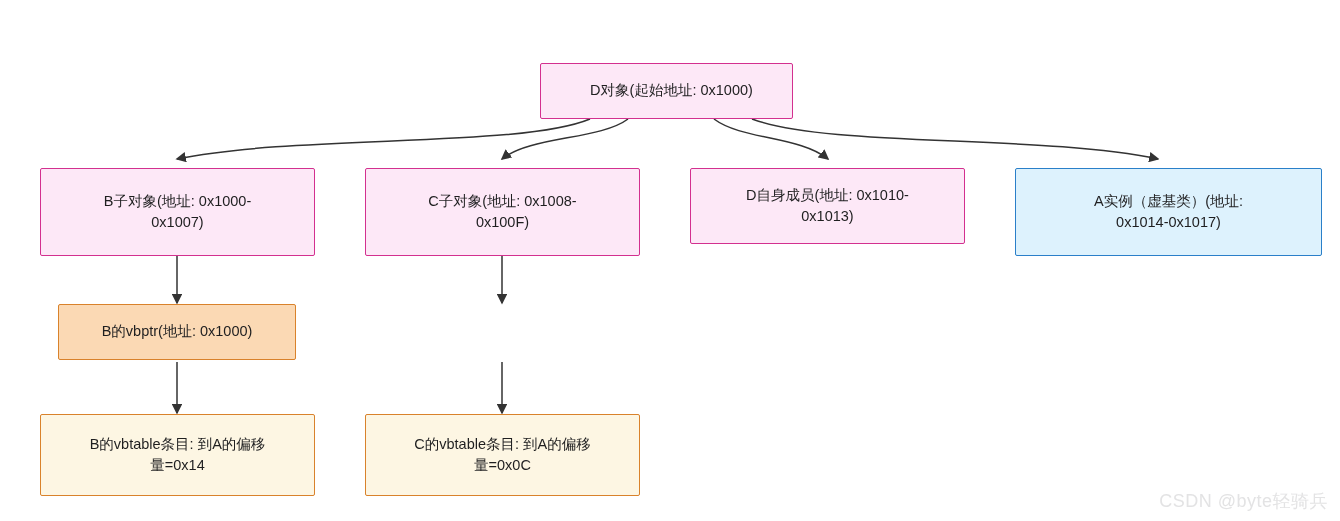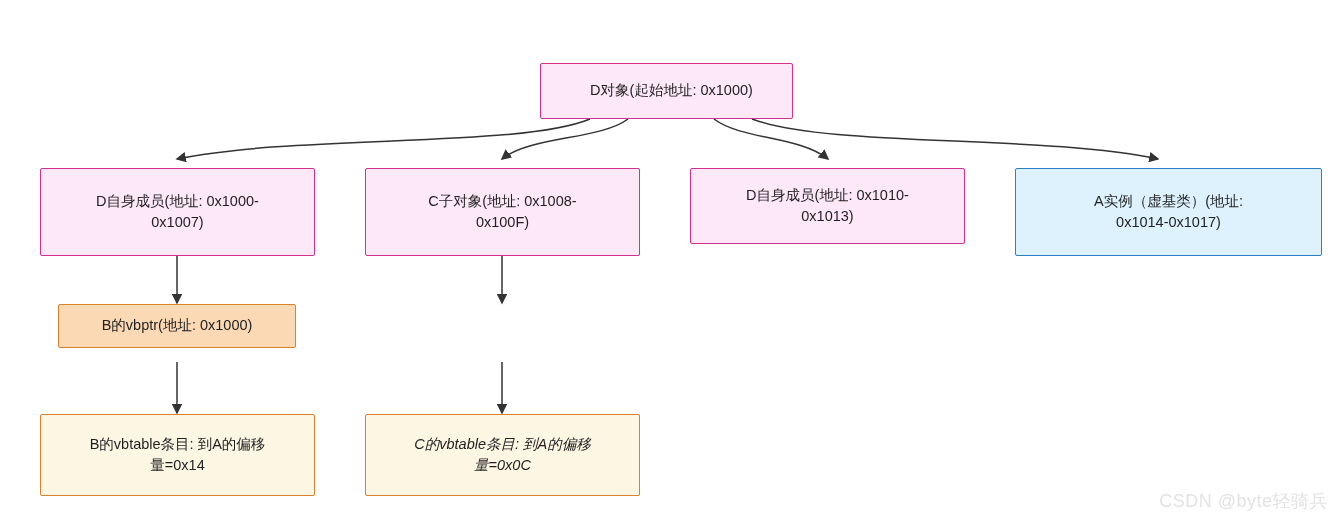--- a/index.html
+++ b/index.html
@@ -86,36 +86,36 @@
     <path d="M 752 119 C 830 148, 1040 134, 1158 159" fill="none" stroke="#333333" stroke-width="1.5" marker-end="url(#arrow)"></path>
 
     <path d="M 177 256 L 177 303" fill="none" stroke="#333333" stroke-width="1.5" marker-end="url(#arrow)"></path>
     <path d="M 502 256 L 502 303" fill="none" stroke="#333333" stroke-width="1.5" marker-end="url(#arrow)"></path>
     <path d="M 177 362 L 177 413" fill="none" stroke="#333333" stroke-width="1.5" marker-end="url(#arrow)"></path>
     <path d="M 502 362 L 502 413" fill="none" stroke="#333333" stroke-width="1.5" marker-end="url(#arrow)"></path>
   </svg>
 
   <div class="node pink" style="left:540px; top:63px; width:253px; height:56px;padding-left:20px;">D对象(起始地址: 0x1000)</div>
 
-  <div class="node pink" style="left:40px; top:168px; width:275px; height:88px;">D自身成员(地址: 0x1000-
+  <div class="node pink" style="left:40px; top:168px; width:275px; height:88px;">B子对象(地址: 0x1000-
 0x1007)</div>
 
   <div class="node pink" style="left:365px; top:168px; width:275px; height:88px;">C子对象(地址: 0x1008-
 0x100F)</div>
 
   <div class="node pink" style="left:690px; top:168px; width:275px; height:76px;">D自身成员(地址: 0x1010-
 0x1013)</div>
 
   <div class="node blue" style="left:1015px; top:168px; width:307px; height:88px;">A实例（虚基类）(地址:
 0x1014-0x1017)</div>
 
-  <div class="node orange" style="left:58px; top:304px; width:238px; height:44px;">B的vbptr(地址: 0x1000)</div>
+  <div class="node orange" style="left:58px; top:304px; width:238px; height:56px;">B的vbptr(地址: 0x1000)</div>
 
 
   <div class="node cream" style="left:40px; top:414px; width:275px; height:82px;">B的vbtable条目: 到A的偏移
 量=0x14</div>
 
-  <div class="node cream" style="left:365px; top:414px; width:275px; height:82px;font-style:italic;">C的vbtable条目: 到A的偏移
+  <div class="node cream" style="left:365px; top:414px; width:275px; height:82px;">C的vbtable条目: 到A的偏移
 量=0x0C</div>
 
   <div class="watermark">CSDN @byte轻骑兵</div>
 
 </div>
 
 </body></html>

